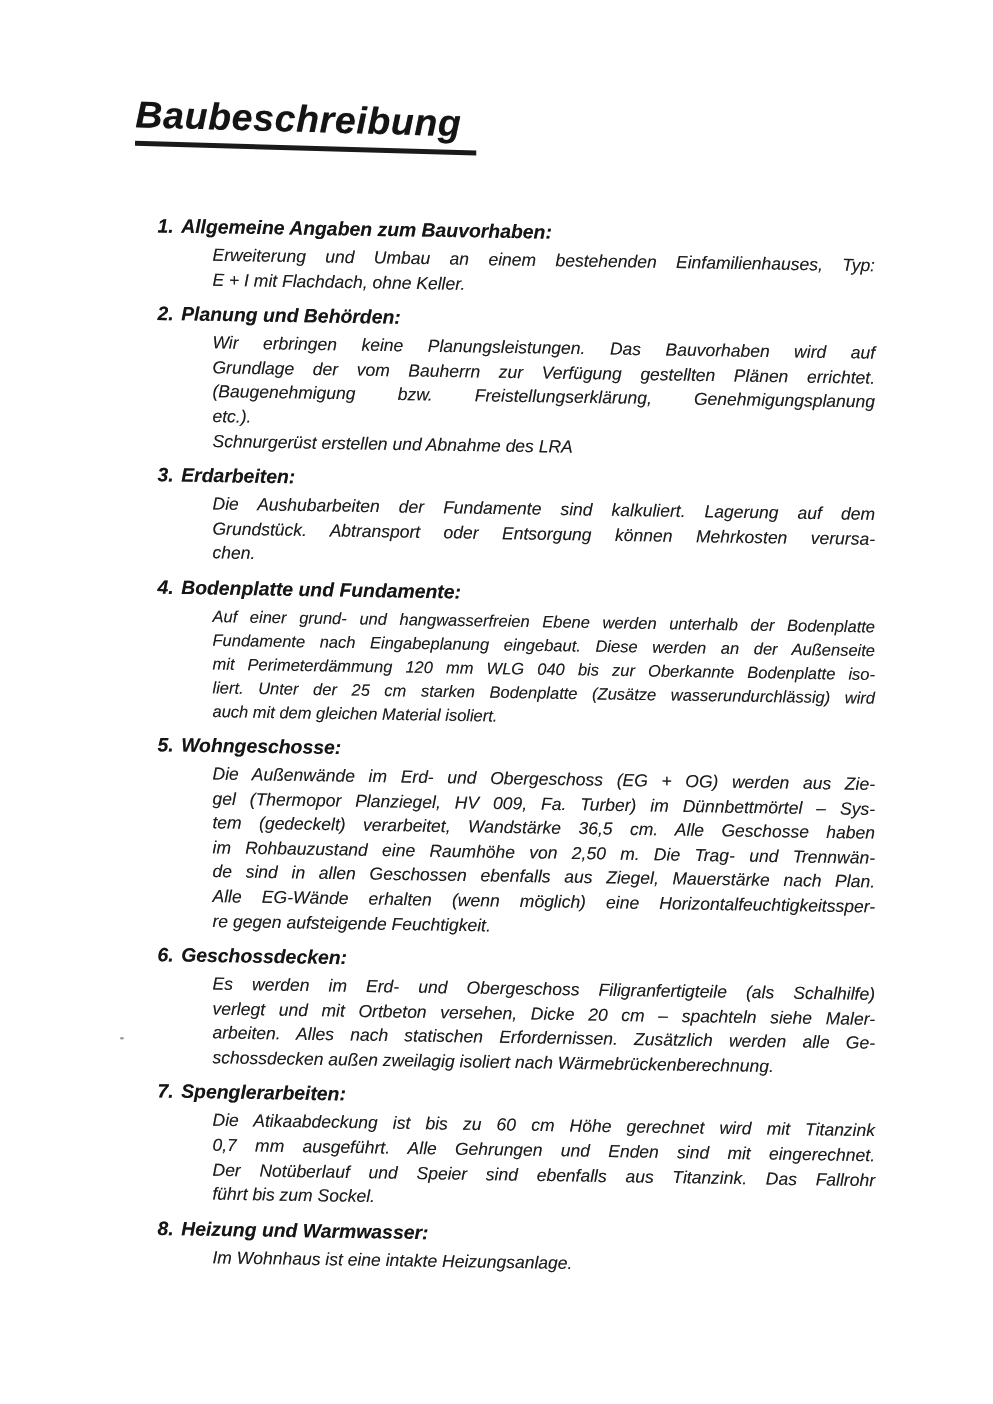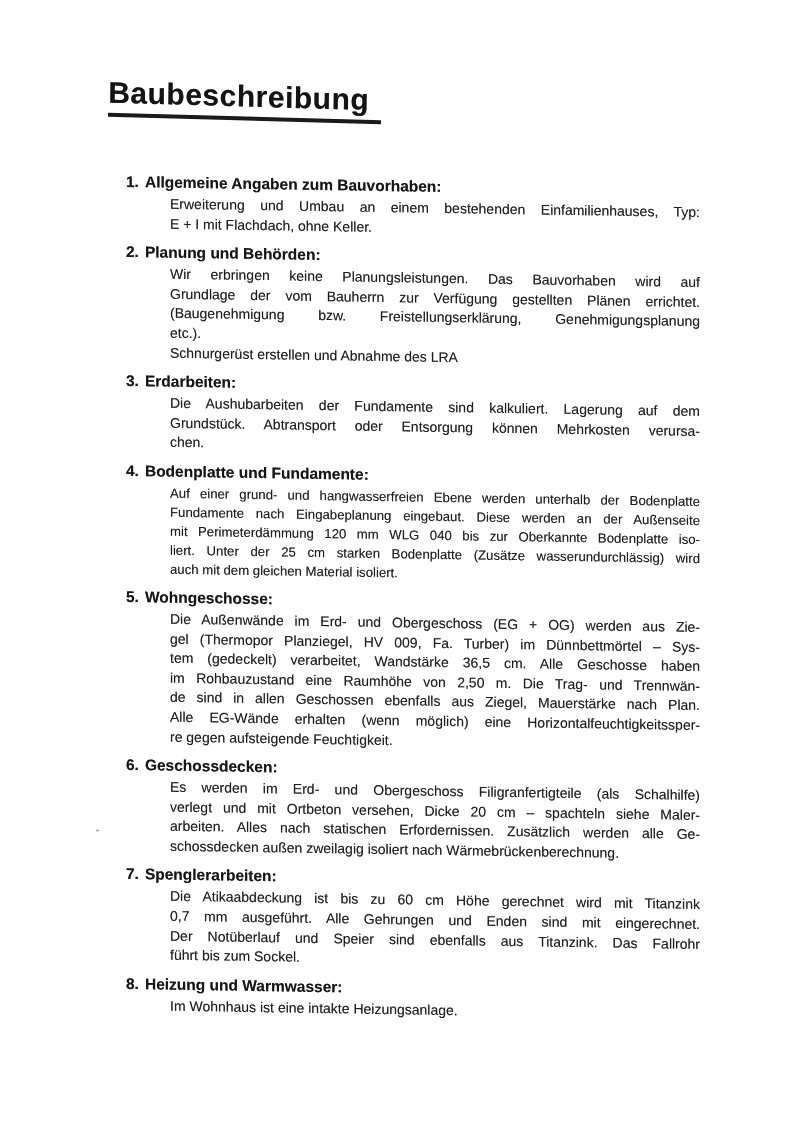--- a/index.html
+++ b/index.html
@@ -8,20 +8,21 @@
     background: #ffffff;
   }
   .page {
     position: relative;
     width: 794px;
     height: 1103px;
     background: #ffffff;
     overflow: hidden;
     font-family: "Liberation Sans", sans-serif;
     color: #1d1d1d;
+    font-style: italic;
   }
   .skew-wrap {
     position: absolute;
     left: 0; top: 0; right: 0; bottom: 0;
     transform: skewY(0.9deg);
     transform-origin: 0 0;
   }
   .doc-title {
     position: absolute;
     left: 108px;

